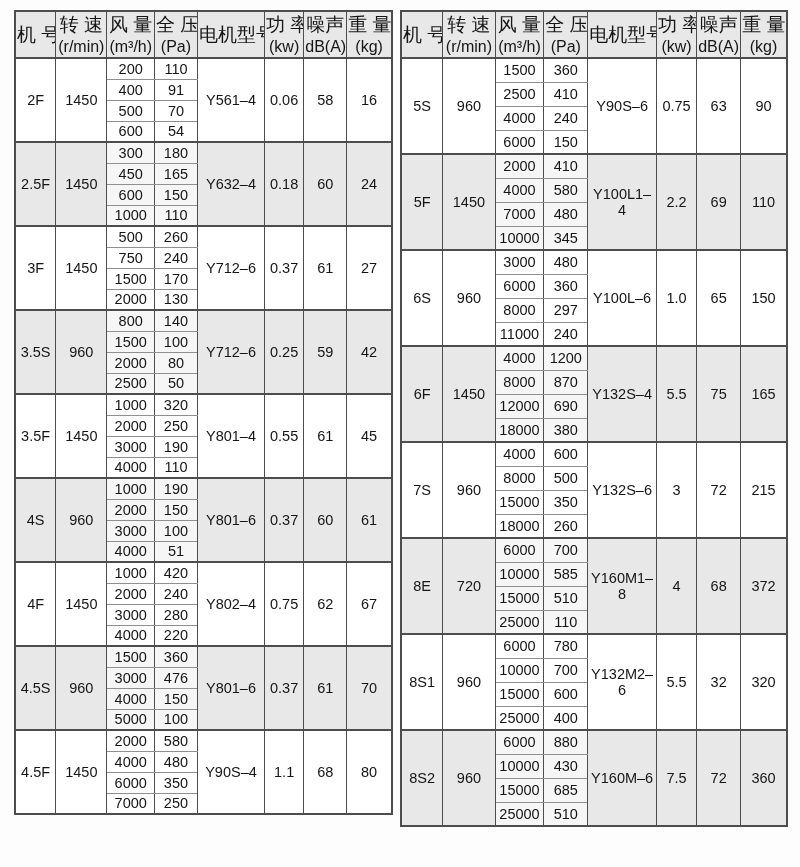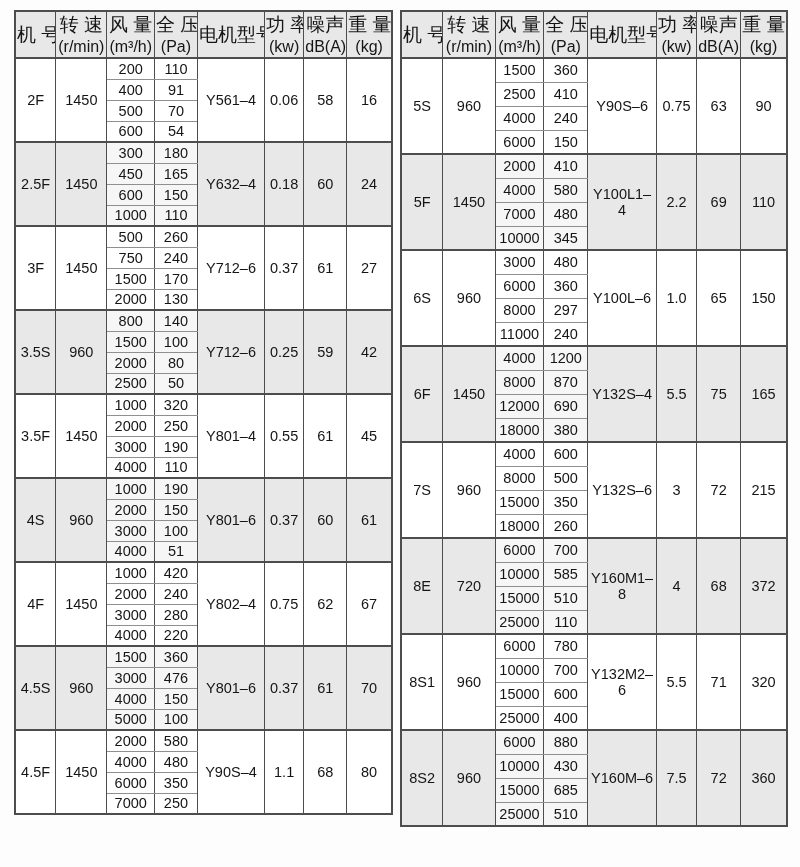--- a/index.html
+++ b/index.html
@@ -482,21 +482,21 @@
             <td class="sub shaded">25000</td>
             <td class="sub shaded">110</td>
           </tr>
           <tr class="group-start">
             <td rowspan="4" class="merged">8S1</td>
             <td rowspan="4" class="merged">960</td>
             <td class="sub">6000</td>
             <td class="sub">780</td>
             <td rowspan="4" class="merged">Y132M2–6</td>
             <td rowspan="4" class="merged">5.5</td>
-            <td rowspan="4" class="merged">71</td>
+            <td rowspan="4" class="merged">32</td>
             <td rowspan="4" class="merged">320</td>
           </tr>
           <tr>
             <td class="sub">10000</td>
             <td class="sub">700</td>
           </tr>
           <tr>
             <td class="sub">15000</td>
             <td class="sub">600</td>
           </tr>

